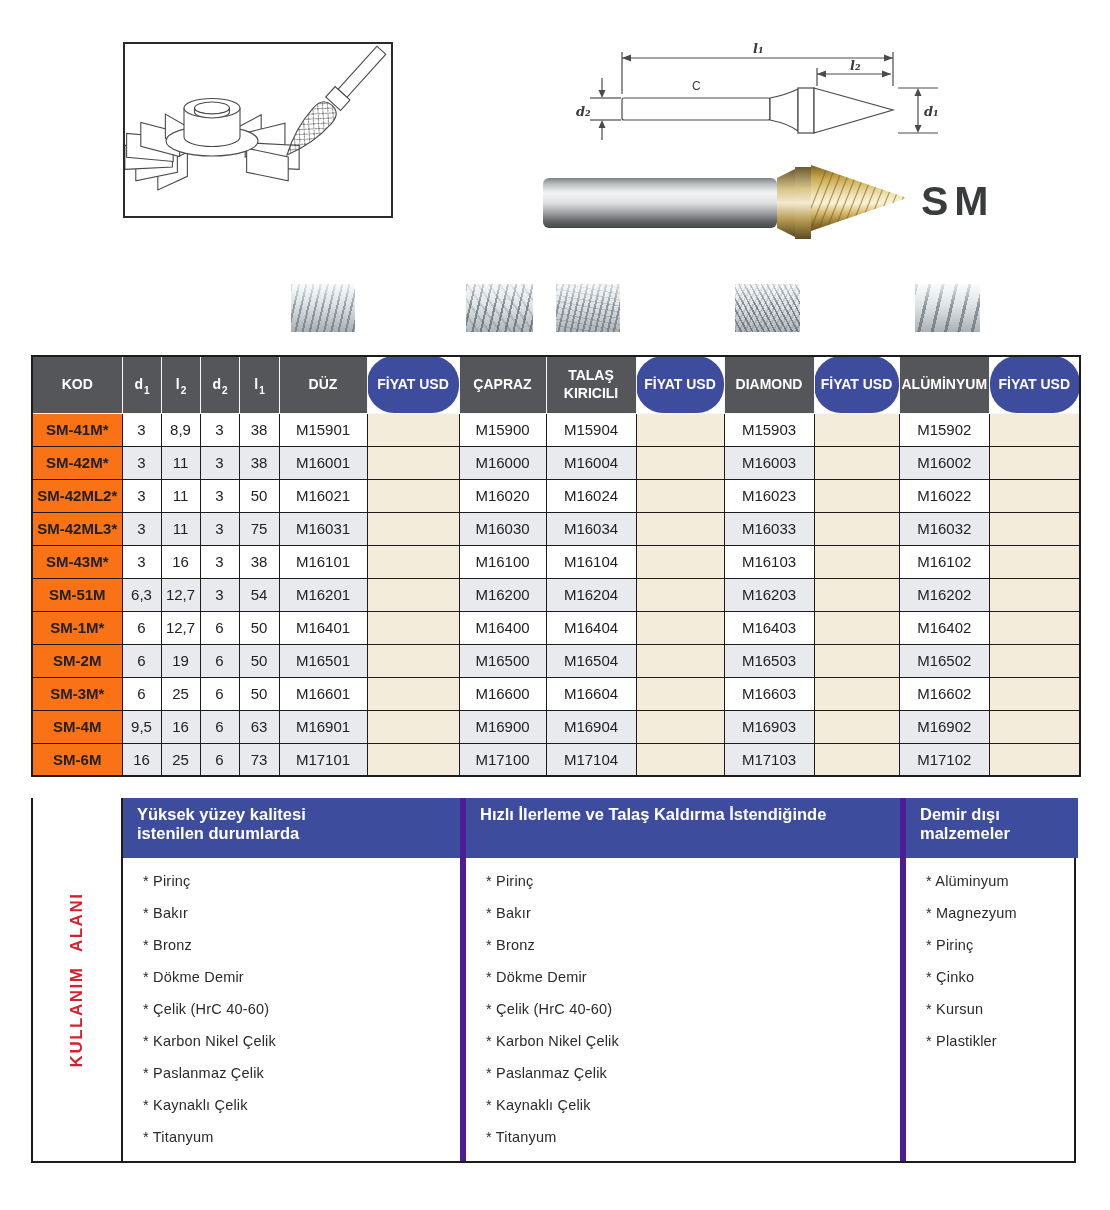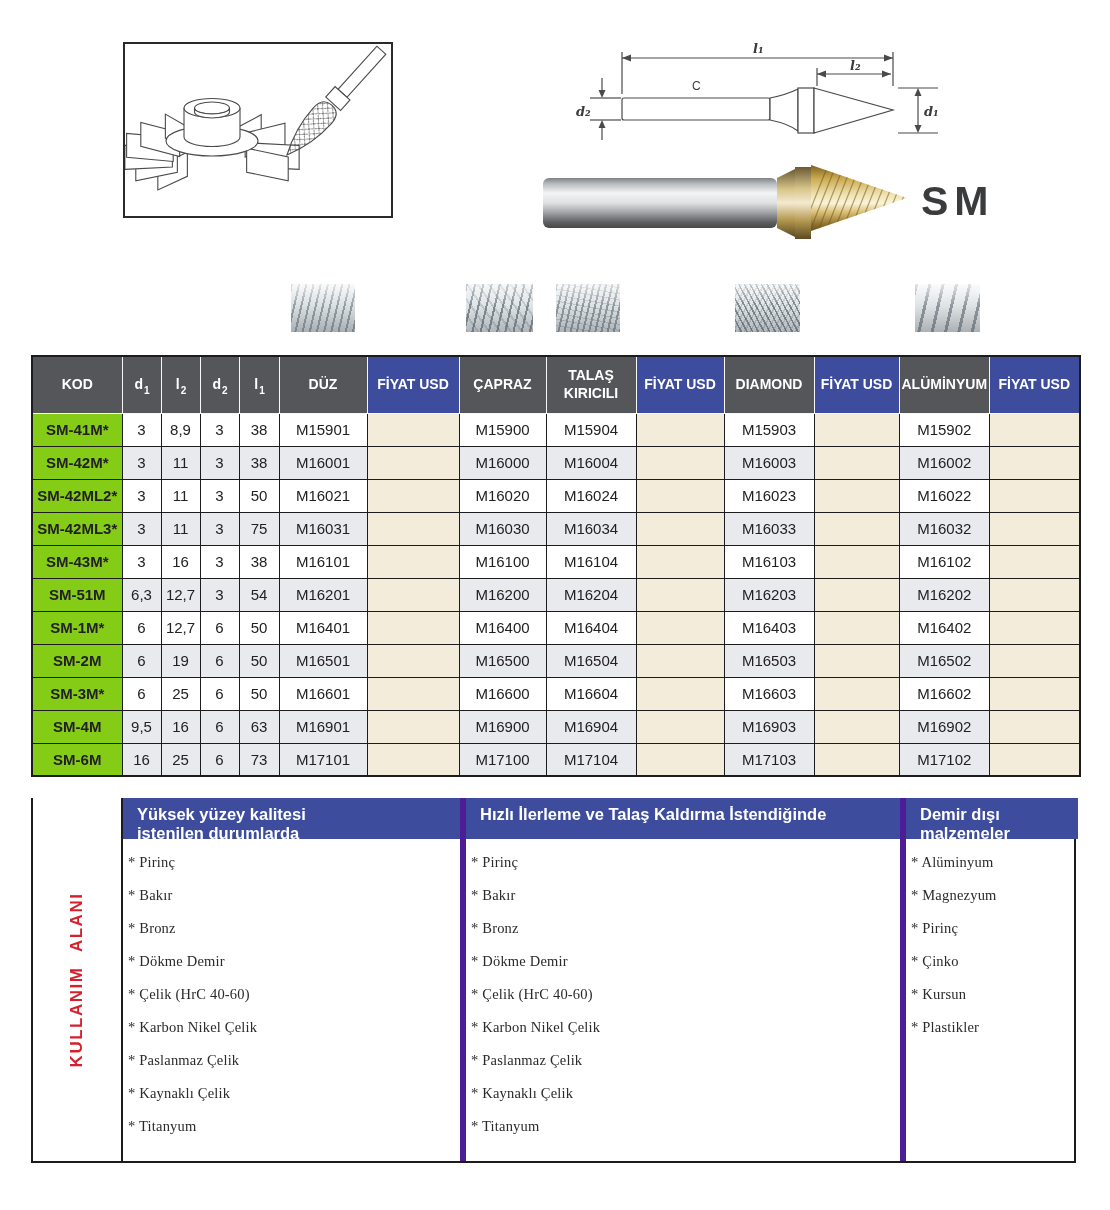--- a/index.html
+++ b/index.html
@@ -38,41 +38,41 @@
     repeating-linear-gradient(118deg,#8d969c 0 1.5px,#e6eaec 1.5px 5px);}
   .thumb.t-aluminyum{left:915px;width:65px;
     background:linear-gradient(to bottom, rgba(255,255,255,.75), rgba(140,150,158,.15) 45%, rgba(90,98,105,.45)),
     repeating-linear-gradient(103deg,#8f979d 0 3px,#eef1f2 3px 13px);}
   
   table.product{position:absolute;left:31px;top:333px;border-collapse:collapse;
     table-layout:fixed;border:2px solid #1c1c1e;margin-top:22px;}
   table.product th{background:#55565a;color:#fff;font-size:14px;font-weight:bold;
     height:57px;border:1px solid #f6f6f6;text-align:center;vertical-align:middle;
     line-height:1.25;padding:0 2px;box-sizing:border-box;}
-  table.product th.blue{background:#3d4c9c;}
+  table.product th.blue{background:#3d4c9c;border-radius:27px;}
   table.product th .sub{font-size:10px;position:relative;top:5px;left:1px;}
   table.product td{height:33px;border:1px solid #1c1c1e;font-size:15px;text-align:center;
     padding:0;box-sizing:border-box;color:#232023;}
-  td.td-kod{background:#84cc16;text-align:left;padding-left:7px;font-weight:bold;}
+  td.td-kod{background:#f97316;text-align:left;padding-left:7px;font-weight:bold;}
   td.td-price{background:#f4ecda;}
   tr.r-odd td.td-plain{background:#ffffff;}
   tr.r-even td.td-plain{background:#e9eaed;}
   
   .usage{position:absolute;left:31px;top:798px;width:1045px;height:365px;
     border:2px solid #1c1c1e;border-top:none;box-sizing:border-box;display:flex;background:#fff;}
   .usage-side{flex:0 0 88px;width:88px;border-right:2px solid #1c1c1e;position:relative;}
   .usage-side span{position:absolute;left:50%;top:50%;
     transform:translate(-50%,-50%) rotate(-90deg);white-space:nowrap;
     color:#d5212e;font-weight:bold;font-size:17px;letter-spacing:1.5px;word-spacing:9px;}
   .usage-cols{display:flex;flex:1;}
   .usage-col{box-sizing:border-box;border-left:6px solid #4c1d95;}
   .usage-col.first{border-left:none;}
   .usage-header{background:#3d4c9c;color:#fff;font-weight:bold;font-size:16.5px;
-    height:41px;box-sizing:border-box;padding:7px 8px 0 14px;line-height:19px;}
-  .usage-items{padding:15px 0 0 5px;font-family:Liberation Serif, serif;}
+    height:60px;box-sizing:border-box;padding:7px 8px 0 14px;line-height:19px;}
+  .usage-items{padding:15px 0 0 20px;}
   .usage-item{font-size:14.5px;color:#2a2a2c;margin-bottom:16px;letter-spacing:.2px;}
   
   .footnote{position:absolute;left:30px;top:1176px;color:#d5212e;
     font-weight:bold;font-size:15px;letter-spacing:.3px;margin-top:36px;}
 </style>
 </head>
 <body>
 
 <div class="illus-box">
   <svg width="266" height="172" viewBox="0 0 266 172">

